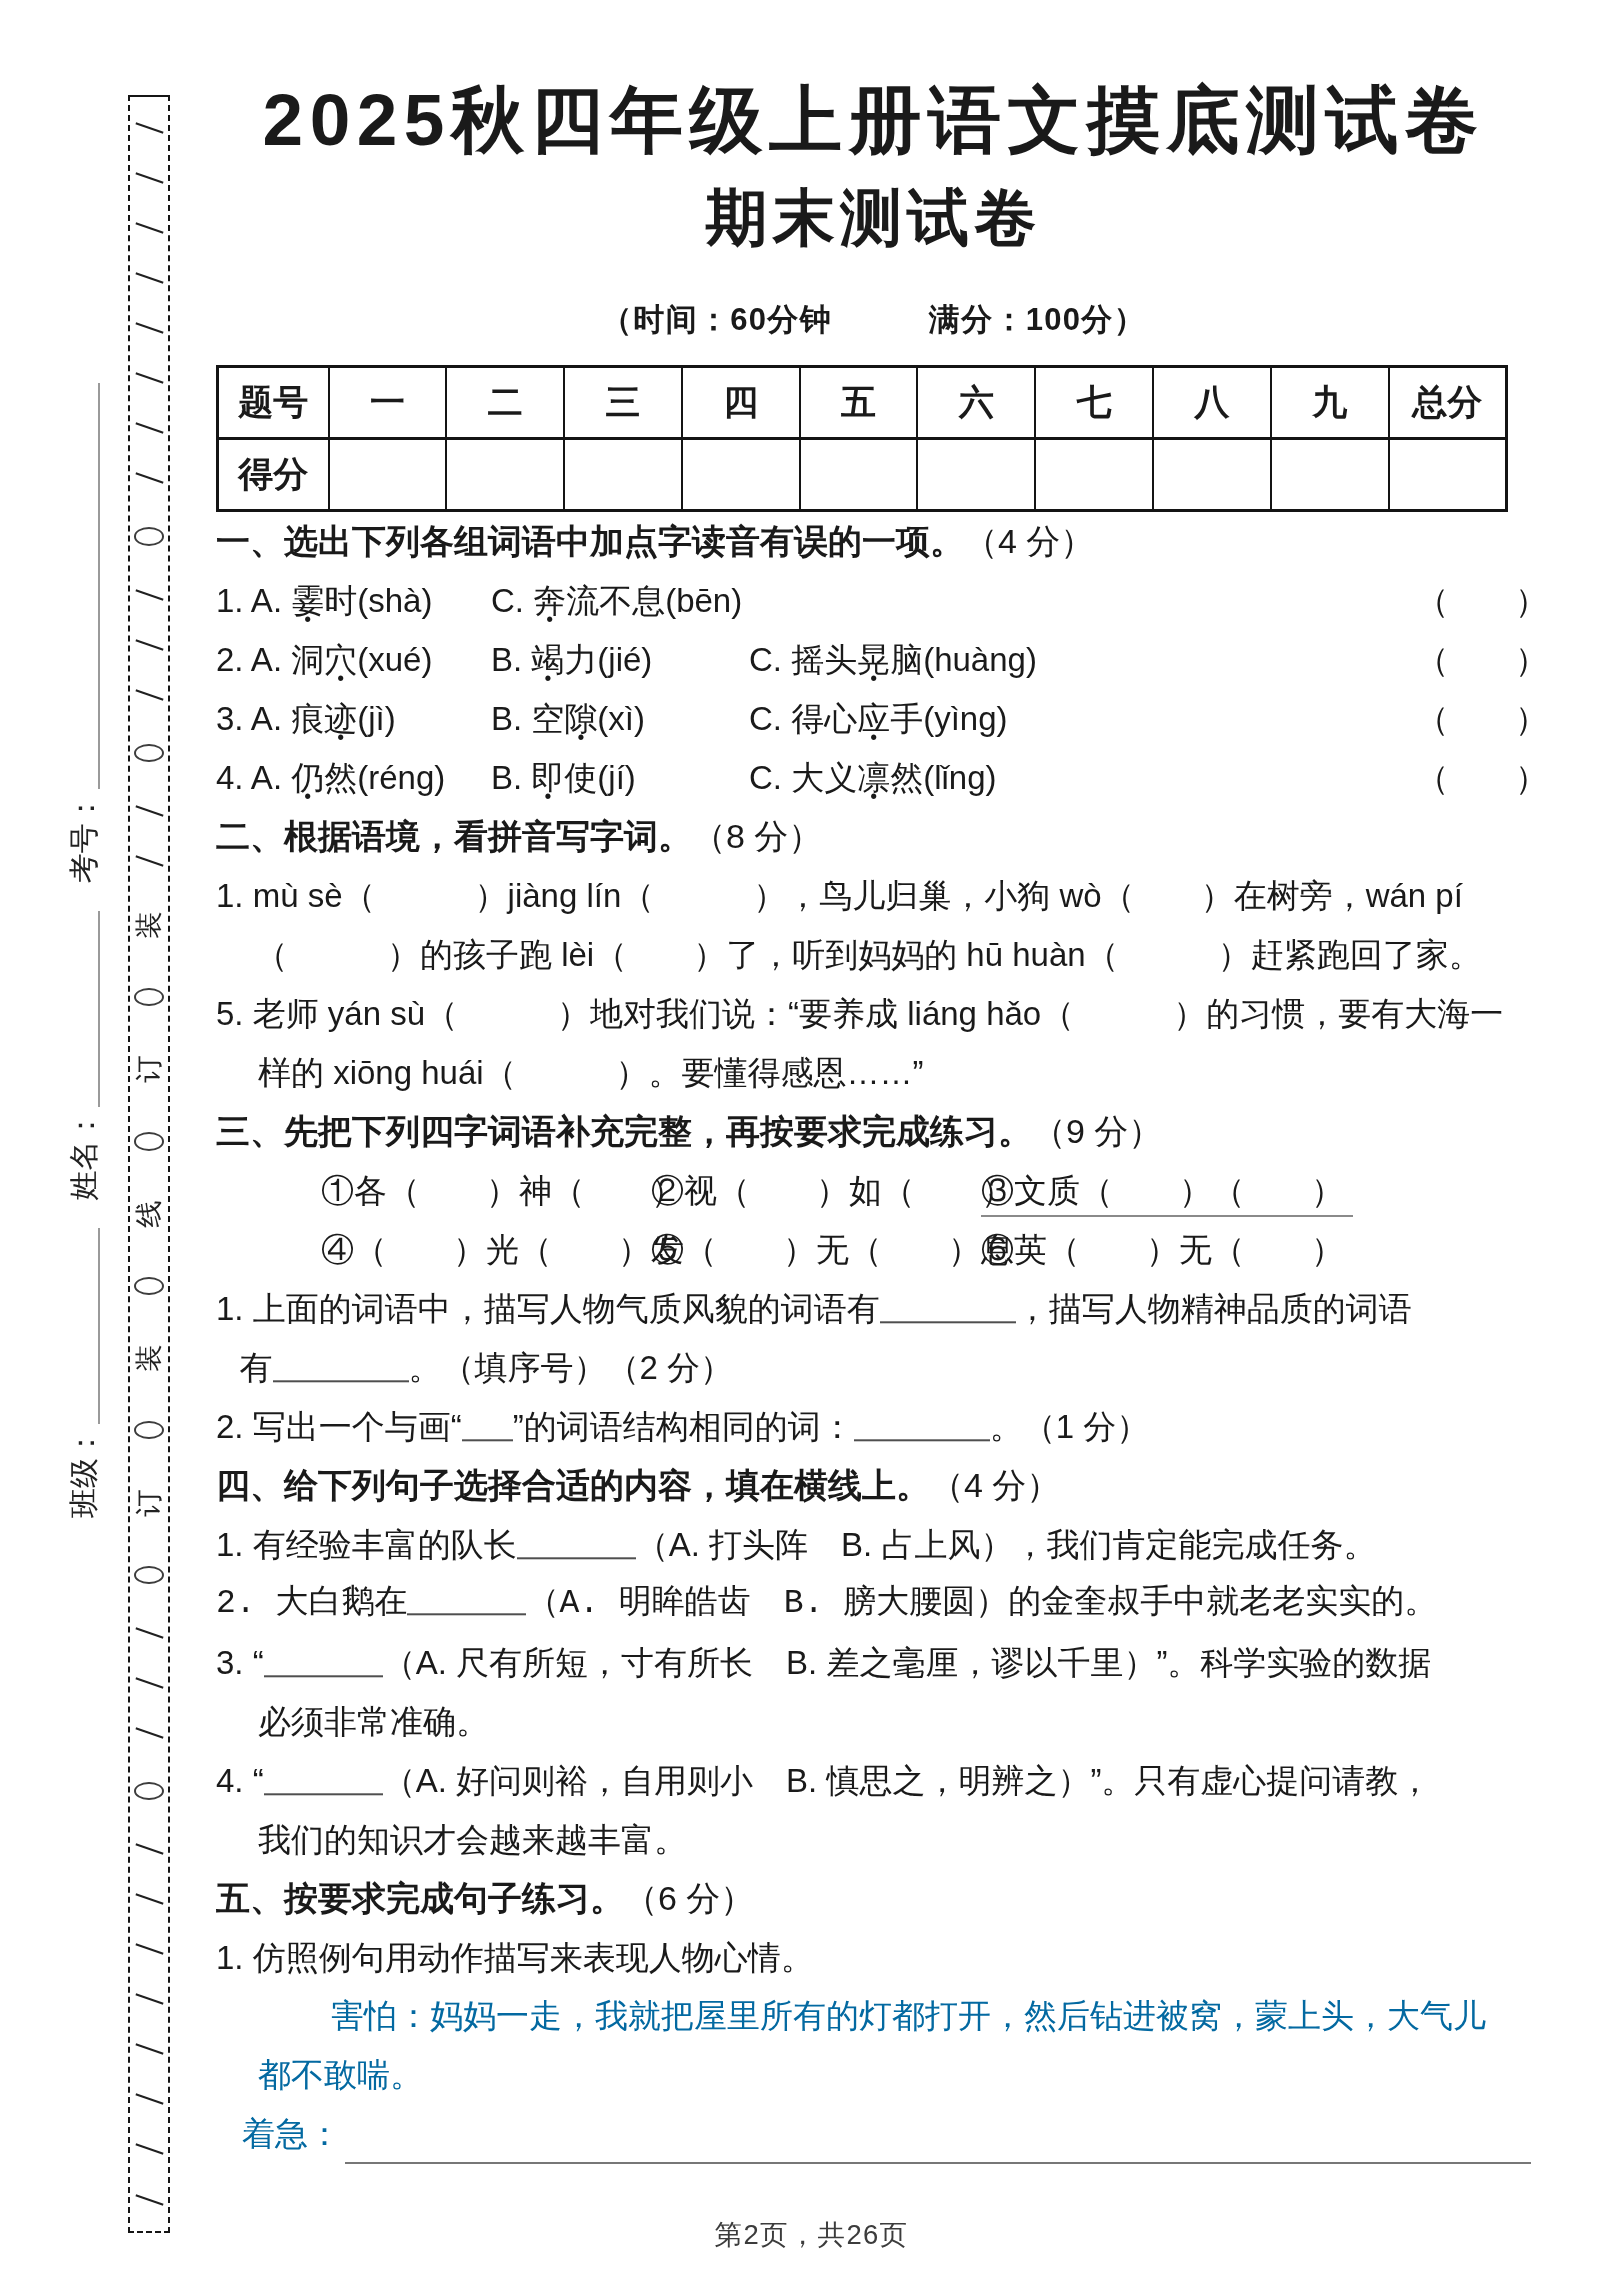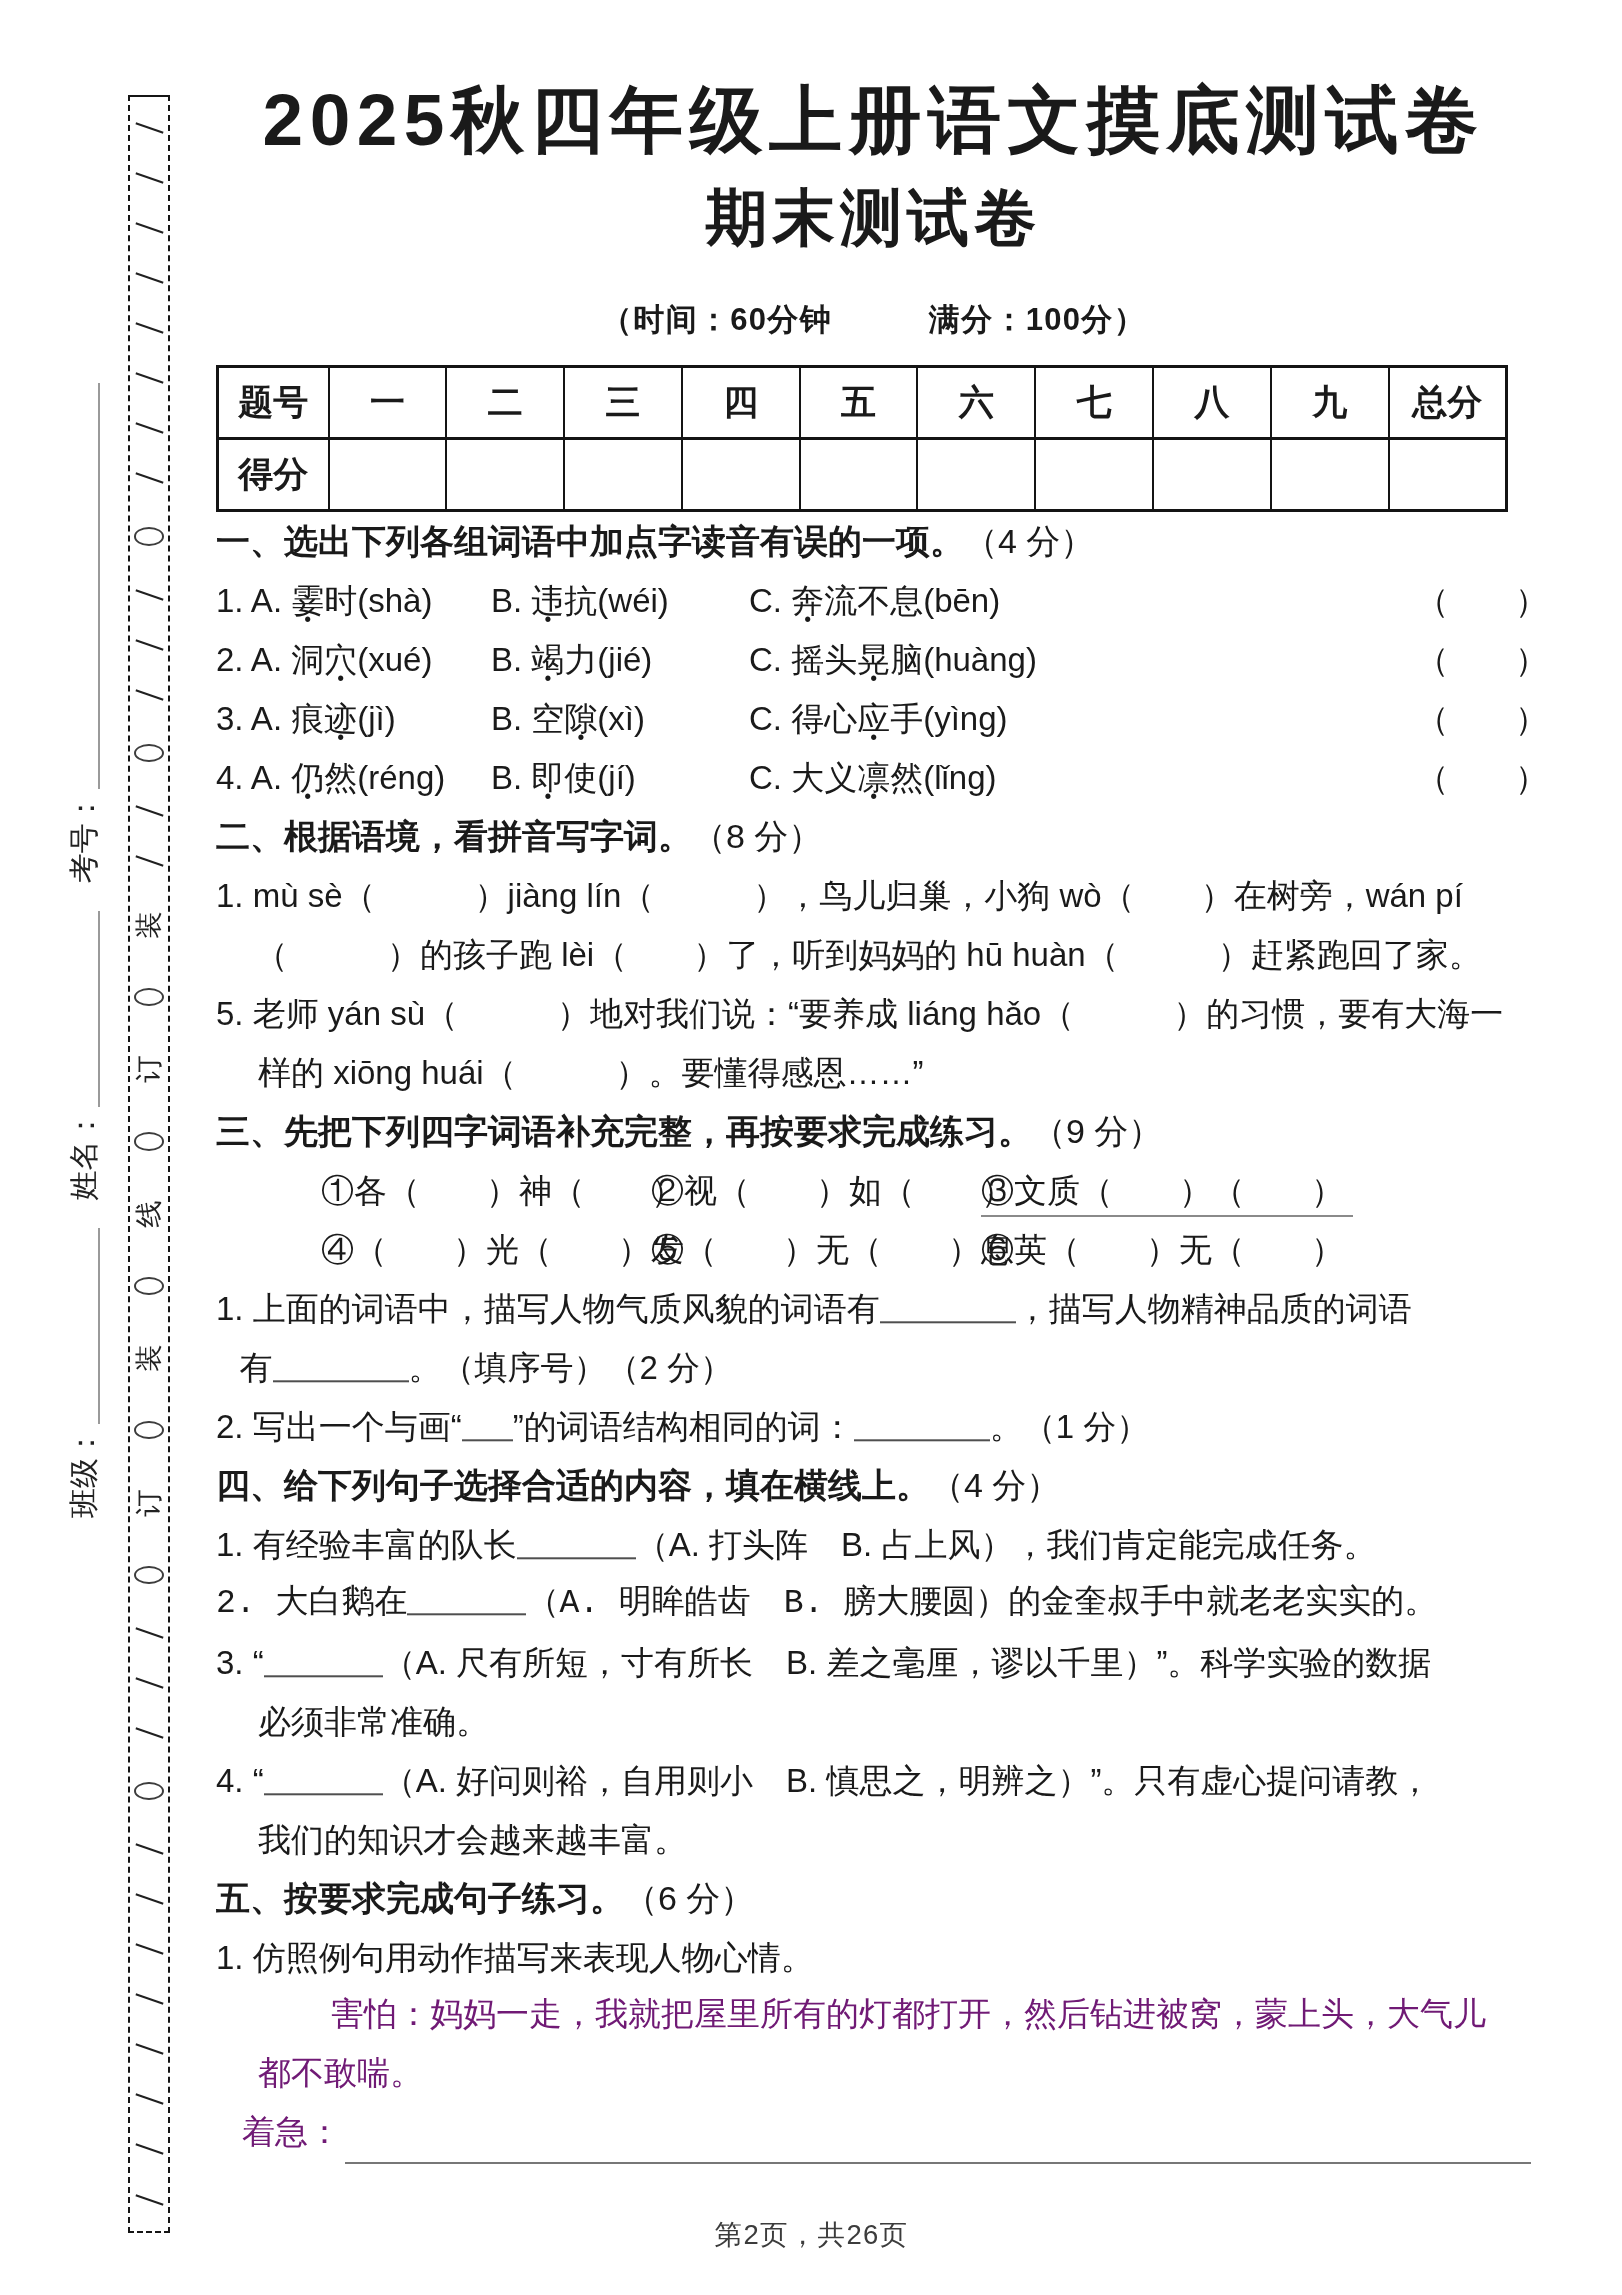--- a/index.html
+++ b/index.html
@@ -38,21 +38,21 @@
   .row .c3{flex:1;}
   .row .par{width:115px;text-align:right;}
   .dot{position:relative;}
   .dot::after{content:"•";position:absolute;left:0;right:0;bottom:-10.5px;text-align:center;
               font-size:19.6px;line-height:19.6px;}
   .bl{display:inline-block;height:0.88em;border-bottom:2.6px solid #4f4f4f;transform:translateY(3.3px);}
   .s3row{display:flex;height:59px;line-height:59px;font-size:33px;padding-left:105px;white-space:nowrap;}
   .s3i{width:330px;}
   .s3i.last{width:auto;}
   .s3i.u{border-bottom:2.6px solid #8a8a8a;padding-right:9.2px;align-self:flex-start;height:54px;}
-  .kai{font-family:Liberation Mono, monospace;color:#701a75;}
+  .kai{font-family:Liberation Serif, serif;color:#0369a1;}
   .prompt{display:flex;height:59px;line-height:59px;font-size:33px;padding-left:26px;}
   .bl-flex{flex:1;align-self:flex-end;height:50px;border-bottom:2px solid #777;margin-left:3.9px;}
   .footer{position:absolute;left:0;top:2217px;width:1623px;text-align:center;
           font-size:27.5px;color:#3c3c3c;letter-spacing:1.3px;}
 </style>
 </head>
 <body>
 
 <div class="page">
 
@@ -155,21 +155,20 @@
           </tr>
       </tbody>
     </table>
 
     <div class="sec-head">
       <span>一、选出下列各组词语中加点字读音有误的一项。</span><span class="score">（4 分）</span>
     </div>
     <div id="s1rows">
         <div class="row">
           <span class="c1">1. A. <span class="dot">霎</span>时(shà)</span>
-          <span class="c2">B. <span class="dot">违</span>抗(wéi)</span>
           <span class="c3">C. <span class="dot">奔</span>流不息(bēn)</span>
           <span class="par">（　　）</span>
         </div>
         <div class="row">
           <span class="c1">2. A. 洞<span class="dot">穴</span>(xué)</span>
           <span class="c2">B. <span class="dot">竭</span>力(jié)</span>
           <span class="c3">C. 摇头<span class="dot">晃</span>脑(huàng)</span>
           <span class="par">（　　）</span>
         </div>
         <div class="row">

